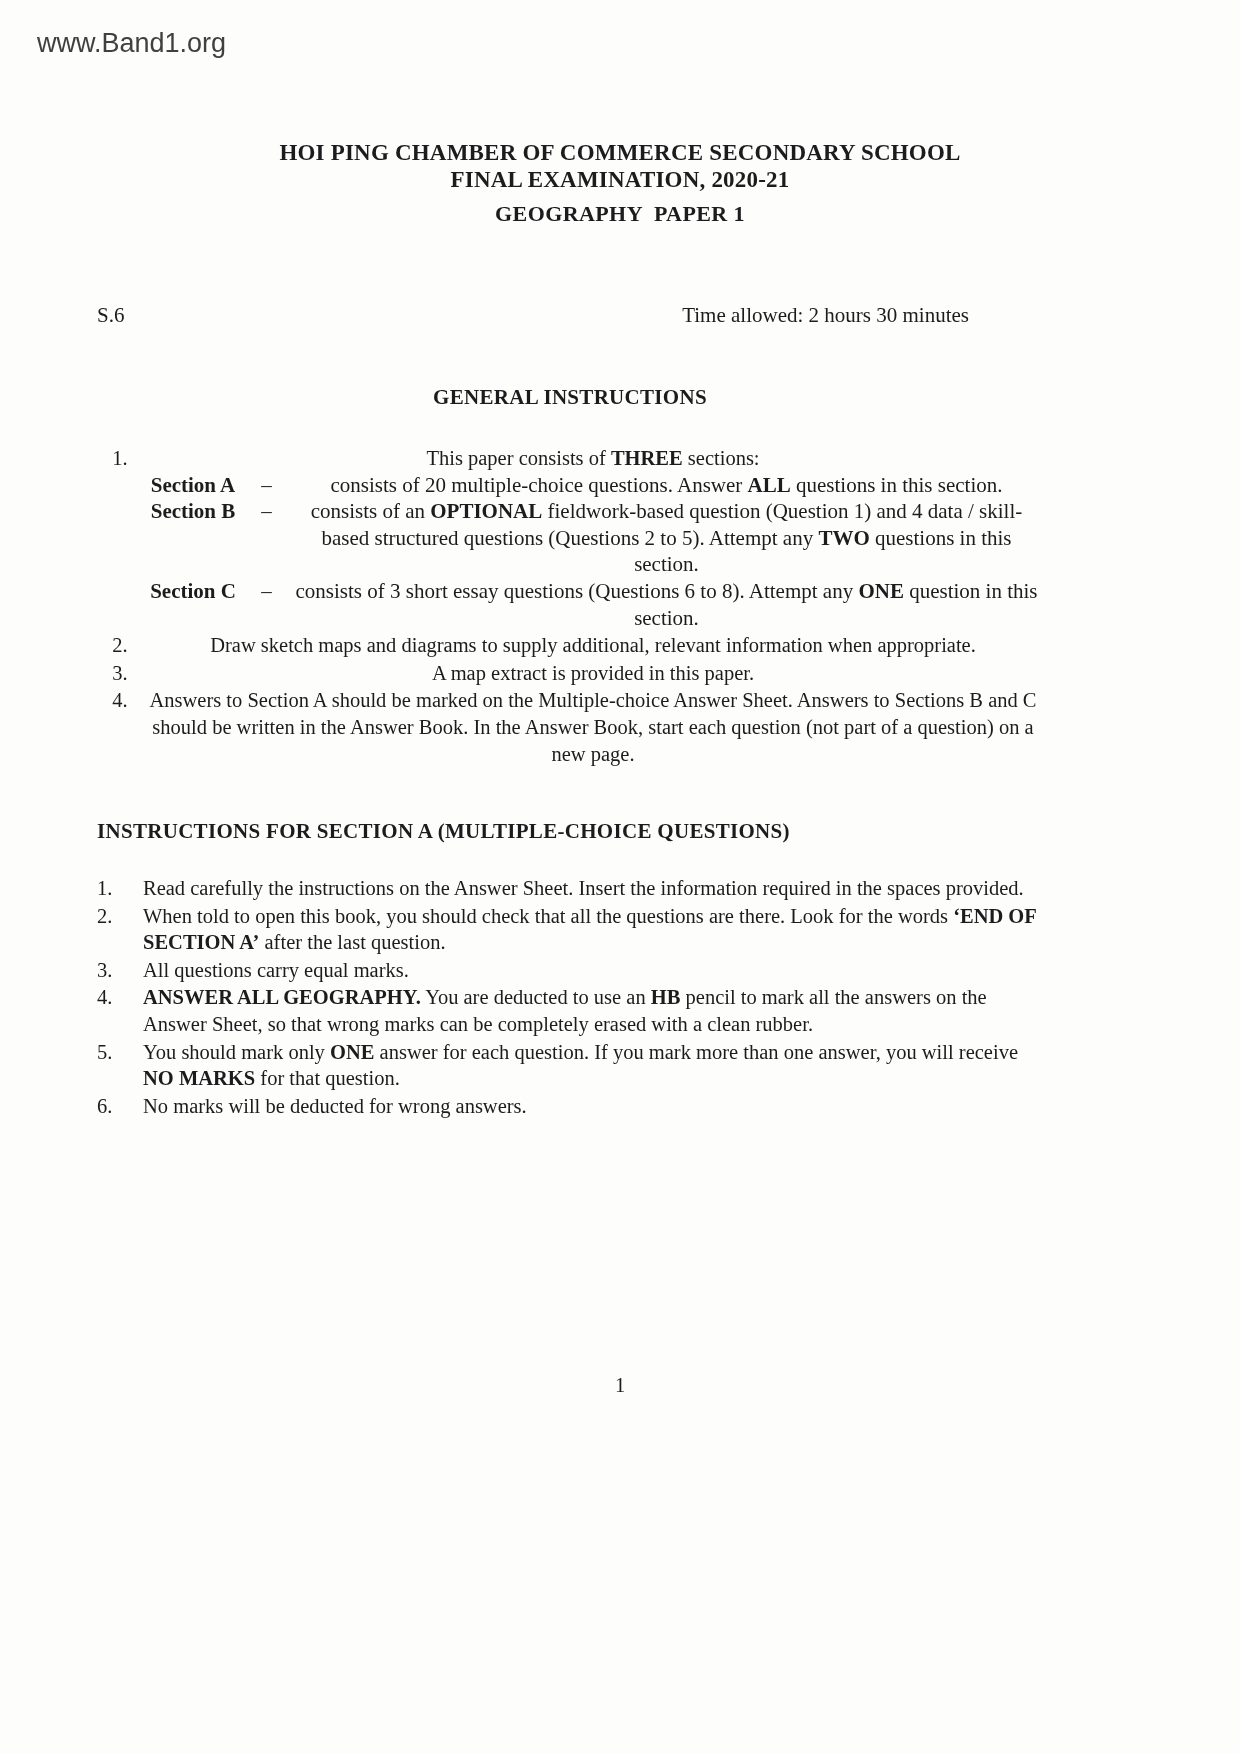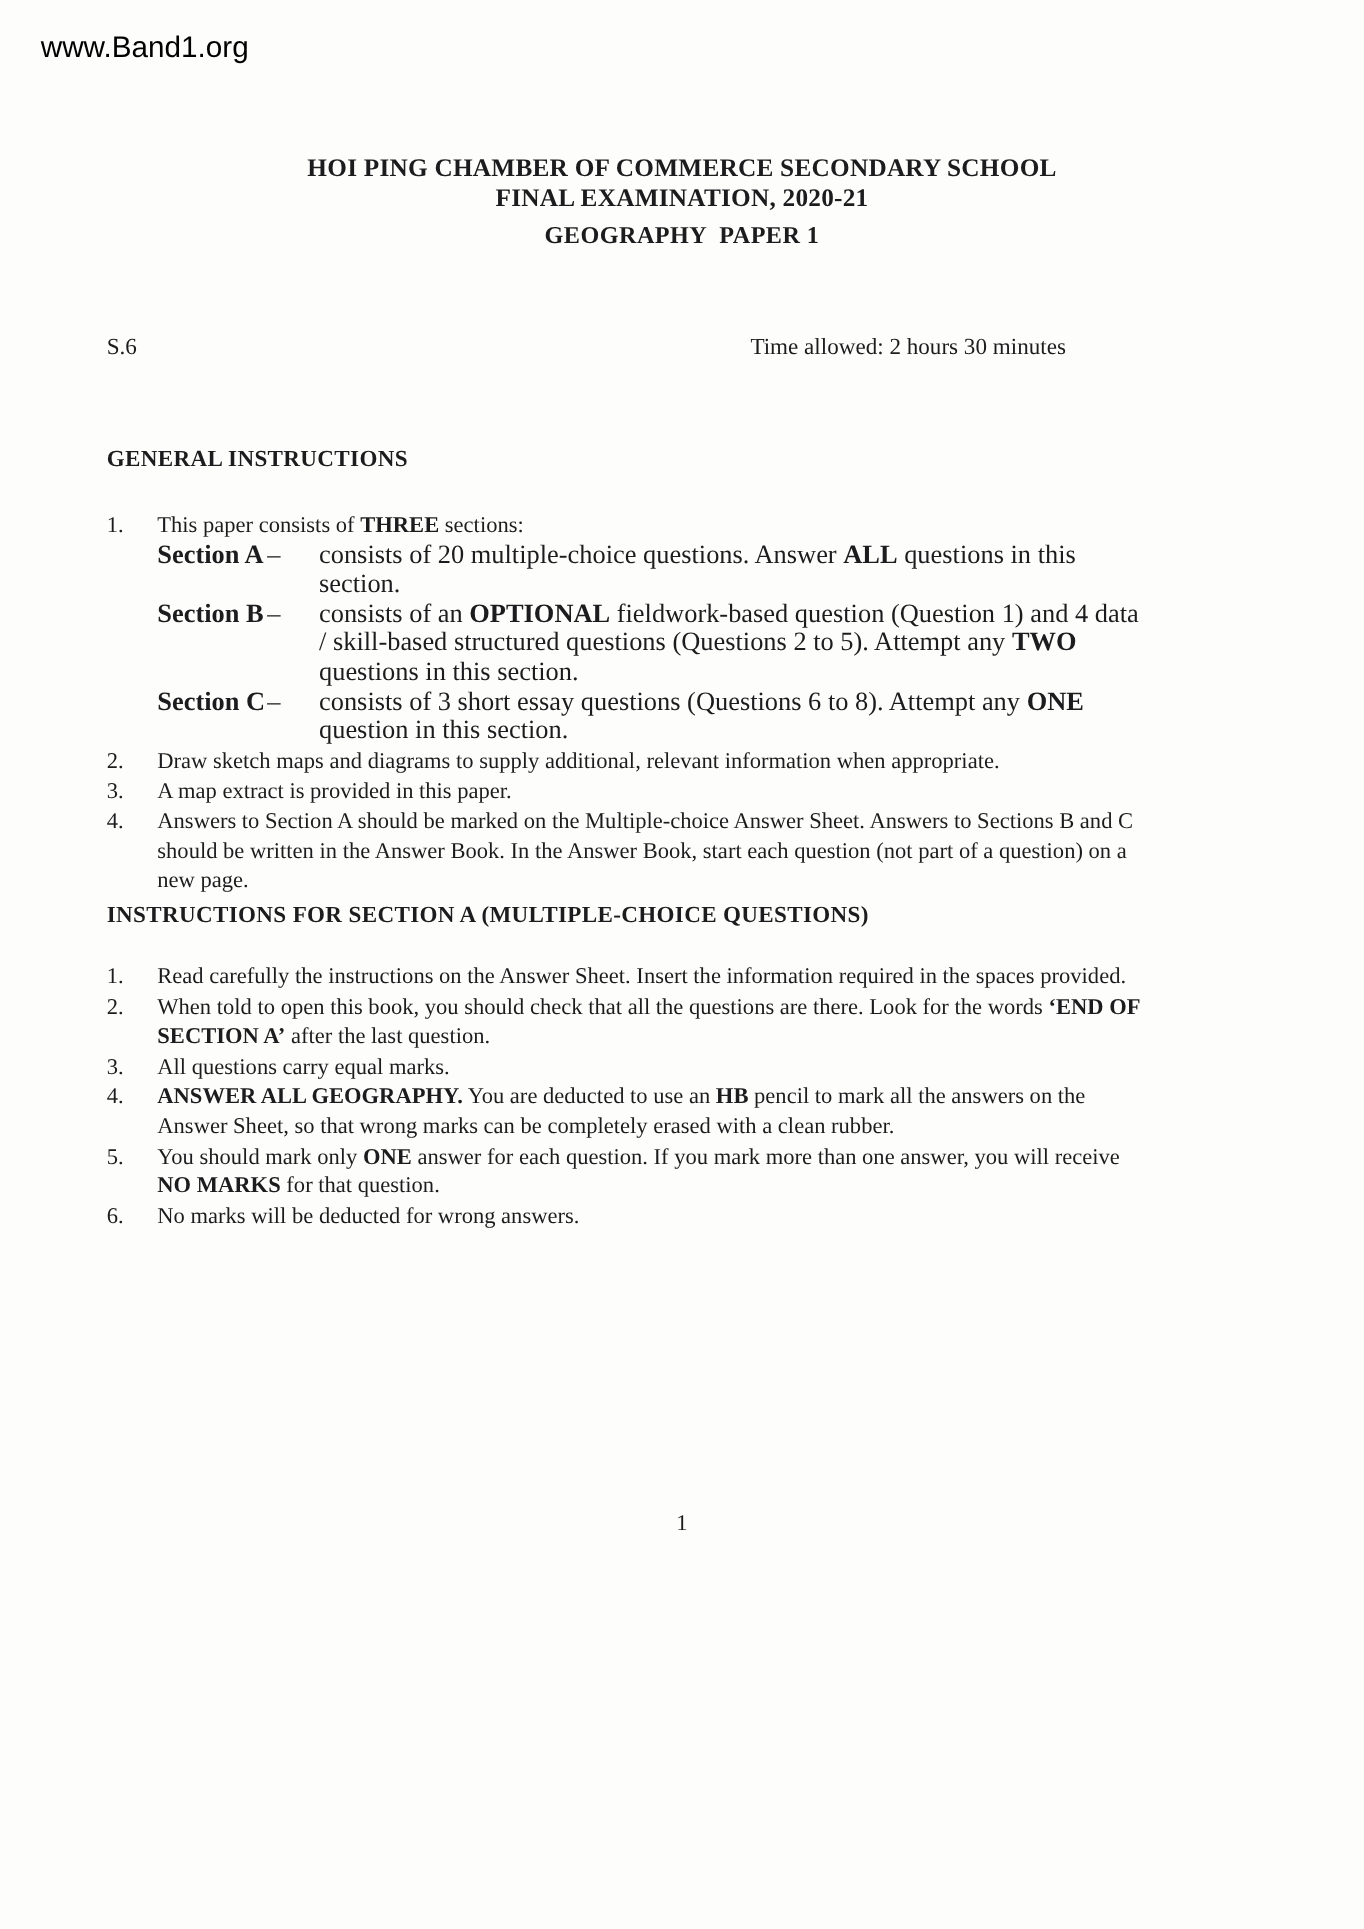--- a/index.html
+++ b/index.html
@@ -9,57 +9,57 @@
     position:relative;
     width:1240px; height:1754px;
     background:#fdfdfb;
     font-family:"Liberation Serif", serif;
     color:#1c1c1e;
     overflow:hidden;
   }
   .watermark {
     position:absolute; top:28px; left:37px;
     font-family:"Liberation Sans", sans-serif;
-    font-size:27px; font-weight:400; color:#000000;
+    font-size:27px; font-weight:400; color:#404040;
   }
   .header {
     position:absolute; top:139px; left:0; right:0;
     text-align:center;
   }
   .header .school, .header .exam {
     font-size:23px; line-height:27px; letter-spacing:0.2px;font-weight:bold;
   }
   .header .paper {
     margin-top:8px;
     font-size:22px; font-weight:bold; letter-spacing:0.4px;
     white-space:pre-wrap;
   }
   .meta {
     position:absolute; top:302px; left:97px; right:183px;
     display:flex; justify-content:space-between;
     font-size:21px; line-height:27px;
   }
   .meta .time { margin-right:88px; }
   .block { position:absolute; left:97px; right:197px; }
-  .block-general { top:404px; }
+  .block-general { top:384px;text-align:center; }
   .block-secA { top:818px; }
   .block h2 {
     font-size:21px; font-weight:bold; letter-spacing:0.3px;
     line-height:27px; margin-bottom:34px;
   }
   .block-secA h2 { margin-bottom:30px; }
   .li {
     display:grid; grid-template-columns:46px 1fr;
     font-size:20.5px; line-height:26.6px;
     margin-bottom:1px;
   }
   .num { }
   .sub {
     display:grid; grid-template-columns:100px 47px 1fr;
-    font-size:24px; line-height:26.6px;
+    font-size:21px; line-height:26.6px;
   }
   .sublabel { font-weight:bold; }
   .b { font-weight:bold; }
   .page-number {
     position:absolute; top:1374px; left:0; right:0;
     text-align:center; font-size:20.5px;
   }
 </style>
 </head>
 <body>

